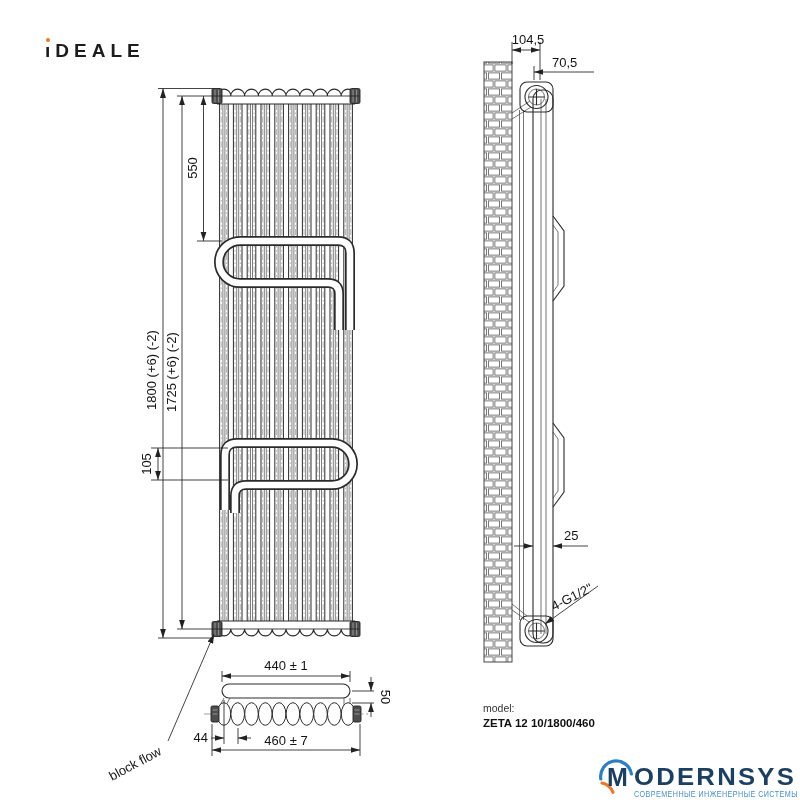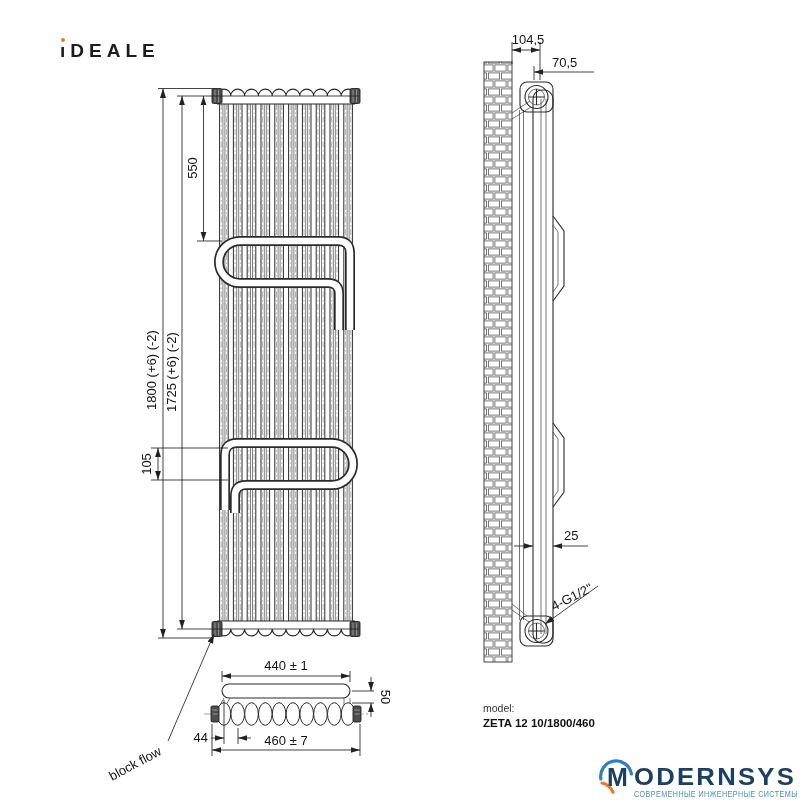--- a/index.html
+++ b/index.html
@@ -1,20 +1,20 @@
 <!DOCTYPE html>
 <html><head>
 <meta charset="utf-8">
 <style>
   html,body{margin:0;padding:0;background:#fff;}
   .canvas{position:relative;width:800px;height:800px;background:#fff;overflow:hidden;
           font-family:"Liberation Sans",sans-serif;}
   .drawing{position:absolute;left:0;top:0;}
   
-  .ideale{position:absolute;left:60px;top:40px;font-size:19px;font-weight:600;
+  .ideale{position:absolute;left:45px;top:40px;font-size:19px;font-weight:600;
           color:#1c1c1c;letter-spacing:5px;}
   .ideale .iwrap{position:relative;display:inline-block;}
   .ideale .idot{position:absolute;left:1px;top:-2px;width:4px;height:4px;border-radius:50%;
           background:#e87a2e;}
   
   .ink{stroke:#2b2b2b;fill:none;stroke-width:1.1;}
   .thin{stroke:#3a3a3a;fill:none;stroke-width:0.7;}
   .axis{stroke:#777;fill:none;stroke-width:0.7;stroke-dasharray:7 2.5 1.5 2.5;}
   .dim{stroke:#222;fill:none;stroke-width:0.85;}
   .dimtxt{font-family:"Liberation Sans",sans-serif;font-size:13px;fill:#141414;}

